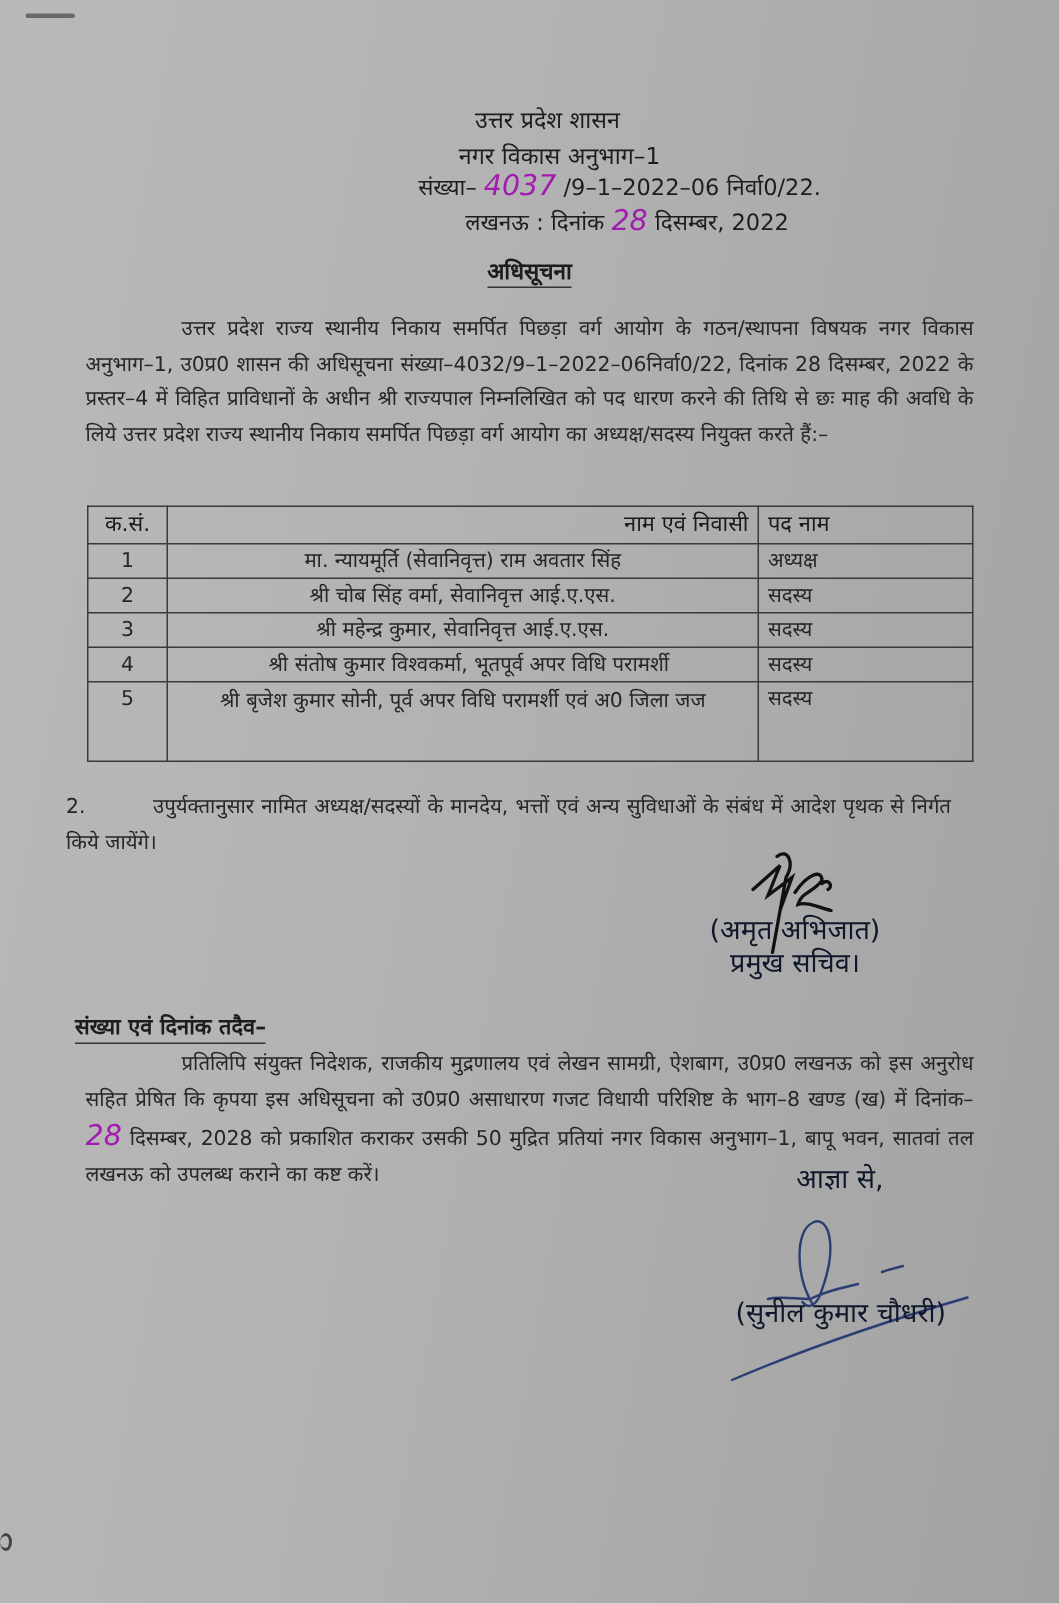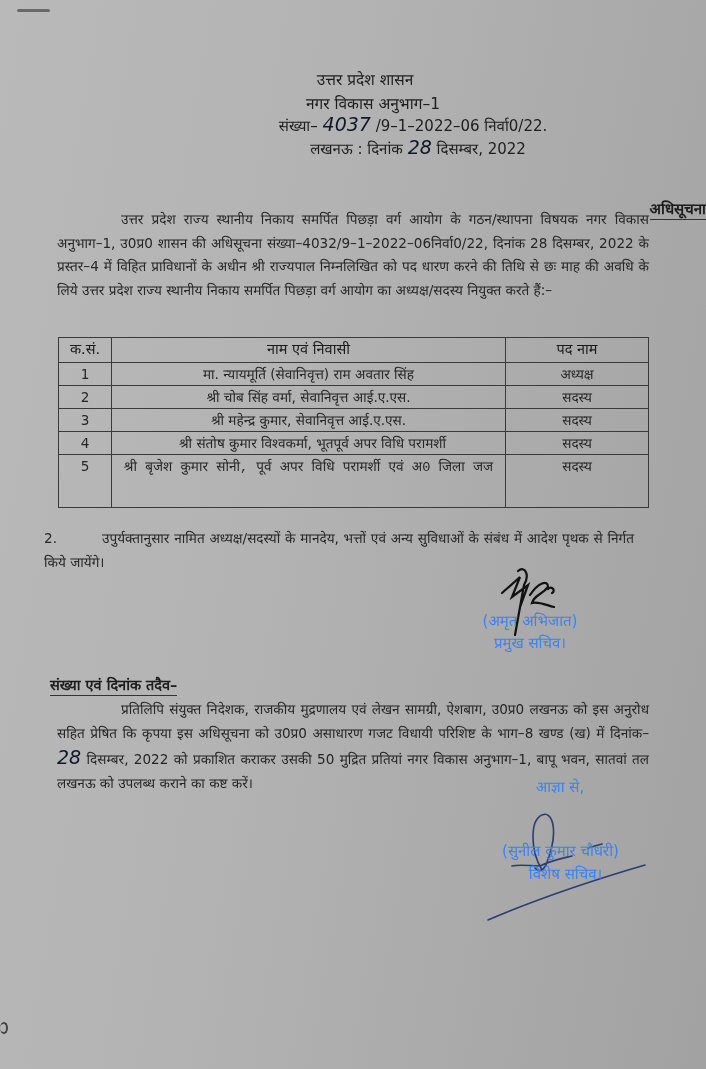--- a/index.html
+++ b/index.html
@@ -22,48 +22,48 @@
     }
     .edgemark {
       left: 0px; top: 1022px; width: 6px; height: 8px;
       border: 2px solid #444; border-radius: 50%; border-left: none;
     }
     .center-line {
       position: absolute; left: 0; width: 706px; text-align: center;
       font-size: 15px; white-space: nowrap;
     }
     .hw {
-      color: #0f172a;
+      color: #a21caf;
       font-family: "DejaVu Sans", sans-serif;
       font-size: 19px;
       font-style: italic;
     }
     .title {
       position: absolute; left: 0; width: 706px; top: 170px;
-      text-align: right; font-size: 15px; font-weight: bold; margin-top: 28px;
+      text-align: center; font-size: 15px; font-weight: bold;
     }
     .title span { border-bottom: 1.5px solid #333; padding-bottom: 1px; }
     .para {
       position: absolute; font-size: 13.6px; line-height: 23.5px;
       text-align: justify; color: #262626;
     }
     .para .indent { display: inline-block; width: 64px; }
     table.members {
       position: absolute; left: 58px; top: 337px; width: 591px;
       border-collapse: collapse; font-size: 13.6px; color: #262626;
     }
     table.members td, table.members th {
       border: 1px solid #3a3a3a; padding: 0 6px; vertical-align: top;
     }
     table.members th { font-weight: normal; height: 24px; font-size: 14.5px; color: #1a1a1a; }
     table.members td { height: 22px; line-height: 22px; }
     .c-no { width: 40px; text-align: center; }
     .c-name { width: 373px; text-align: center; }
-    .c-post { text-align: center; }
-    .sig-block { position: absolute; text-align: center; font-size: 15px; color: #3b82f6; line-height: 22px; }
+    .c-post { text-align: left; }
+    .sig-block { position: absolute; text-align: center; font-size: 18px; color: #0f172a; line-height: 22px; }
     .section-head {
       position: absolute; left: 50px; top: 675px; font-size: 14.5px; font-weight: bold;
       border-bottom: 1.5px solid #333; line-height: 20px;
     }
     svg.sig { position: absolute; overflow: visible; }
   </style>
 </head>
 <body>
 
 <div class="abs topmark"></div>
@@ -87,21 +87,21 @@
 </div>
 
 <div class="para" style="left:57px; top:208px; width:592px;">
   <span class="indent"></span><span>उत्तर प्रदेश राज्य स्थानीय निकाय समर्पित पिछड़ा वर्ग आयोग के गठन/स्थापना विषयक नगर विकास अनुभाग–1, उ0प्र0 शासन की अधिसूचना संख्या–4032/9–1–2022–06निर्वा0/22, दिनांक 28 दिसम्बर, 2022 के प्रस्तर–4 में विहित प्राविधानों के अधीन श्री राज्यपाल निम्नलिखित को पद धारण करने की तिथि से छः माह की अवधि के लिये उत्तर प्रदेश राज्य स्थानीय निकाय समर्पित पिछड़ा वर्ग आयोग का अध्यक्ष/सदस्य नियुक्त करते हैं:–</span>
 </div>
 
 <table class="members">
   <thead>
     <tr>
       <th class="c-no">क.सं.</th>
-      <th class="c-name" style="text-align:center;">नाम एवं निवासी</th>
+      <th class="c-name" style="text-align:right;">नाम एवं निवासी</th>
       <th class="c-post">पद नाम</th>
     </tr>
   </thead>
   <tbody>
     <tr>
       <td class="c-no">1</td>
       <td class="c-name">मा. न्यायमूर्ति (सेवानिवृत्त) राम अवतार सिंह</td>
       <td class="c-post">अध्यक्ष</td>
     </tr>
     <tr>
@@ -114,21 +114,21 @@
       <td class="c-name">श्री महेन्द्र कुमार, सेवानिवृत्त आई.ए.एस.</td>
       <td class="c-post">सदस्य</td>
     </tr>
     <tr>
       <td class="c-no">4</td>
       <td class="c-name" style="padding-left:14px;">श्री संतोष कुमार विश्वकर्मा, भूतपूर्व अपर विधि परामर्शी</td>
       <td class="c-post">सदस्य</td>
     </tr>
     <tr>
       <td class="c-no" style="height:52px;">5</td>
-      <td class="c-name" style="height:52px; line-height:25px;font-family:Liberation Mono, monospace;">श्री बृजेश कुमार सोनी, पूर्व अपर विधि परामर्शी एवं अ0 जिला जज</td>
+      <td class="c-name" style="height:52px; line-height:25px;">श्री बृजेश कुमार सोनी, पूर्व अपर विधि परामर्शी एवं अ0 जिला जज</td>
       <td class="c-post" style="height:52px;">सदस्य</td>
     </tr>
   </tbody>
 </table>
 
 <div class="para" style="left:44px; top:527px; width:590px;">
   <span>2.</span><span class="indent" style="width:45px;"></span><span>उपुर्यक्तानुसार नामित अध्यक्ष/सदस्यों के मानदेय, भत्तों एवं अन्य सुविधाओं के संबंध में आदेश पृथक से निर्गत किये जायेंगे।</span>
 </div>
 
 <svg class="sig" style="left:490px; top:565px;" width="90" height="80" viewBox="0 0 90 80">
@@ -136,23 +136,22 @@
 </svg>
 <div class="sig-block" style="left:465px; top:610px; width:130px;">
   <div>(अमृत अभिजात)</div>
   <div>प्रमुख सचिव।</div>
 </div>
 
 <div class="section-head">संख्या एवं दिनांक तदैव–</div>
 <div class="para" style="left:57px; top:697px; width:592px; line-height:24px;">
   <span class="indent"></span><span>प्रतिलिपि संयुक्त निदेशक, राजकीय मुद्रणालय एवं लेखन सामग्री, ऐशबाग, उ0प्र0 लखनऊ को इस अनुरोध सहित प्रेषित कि कृपया इस अधिसूचना को उ0प्र0 असाधारण गजट विधायी परिशिष्ट के भाग–8 खण्ड (ख) में दिनांक–</span>
   <span class="hw" style="font-size:19px;">28</span>
-  <span>दिसम्बर, 2022 को प्रकाशित कराकर उसकी 50 मुद्रित प्रतियां नगर विकास अनुभाग–1, बापू भवन, सातवां तल लखनऊ को उपलब्ध कराने का कष्ट करें।</span>
+  <span>दिसम्बर, 2028 को प्रकाशित कराकर उसकी 50 मुद्रित प्रतियां नगर विकास अनुभाग–1, बापू भवन, सातवां तल लखनऊ को उपलब्ध कराने का कष्ट करें।</span>
 </div>
 
 <div class="sig-block" style="left:520px; top:776px; width:80px;">आज्ञा से,</div>
 <svg class="sig" style="left:480px; top:810px;" width="170" height="110" viewBox="0 0 170 110">
   <path d="M62 60 C50 40 50 10 62 5 C72 0 80 20 66 55 C62 62 58 62 55 58 M32 56 C40 54 50 56 60 56 M60 56 C72 50 84 48 92 46 M108 38 C114 36 118 35 122 34 M8 110 C50 92 100 74 165 55" fill="none" stroke="#2b3d73" stroke-width="1.6" stroke-linecap="round"></path>
 </svg>
-<div class="sig-block" style="left:478px; top:840px; width:165px; line-height:23px;">
+<div class="sig-block" style="left:478px; top:864px; width:165px; line-height:23px;">
   <div>(सुनील कुमार चौधरी)</div>
-  <div style="padding-left:10px;">विशेष सचिव।</div>
 </div>
 
 </body></html>

